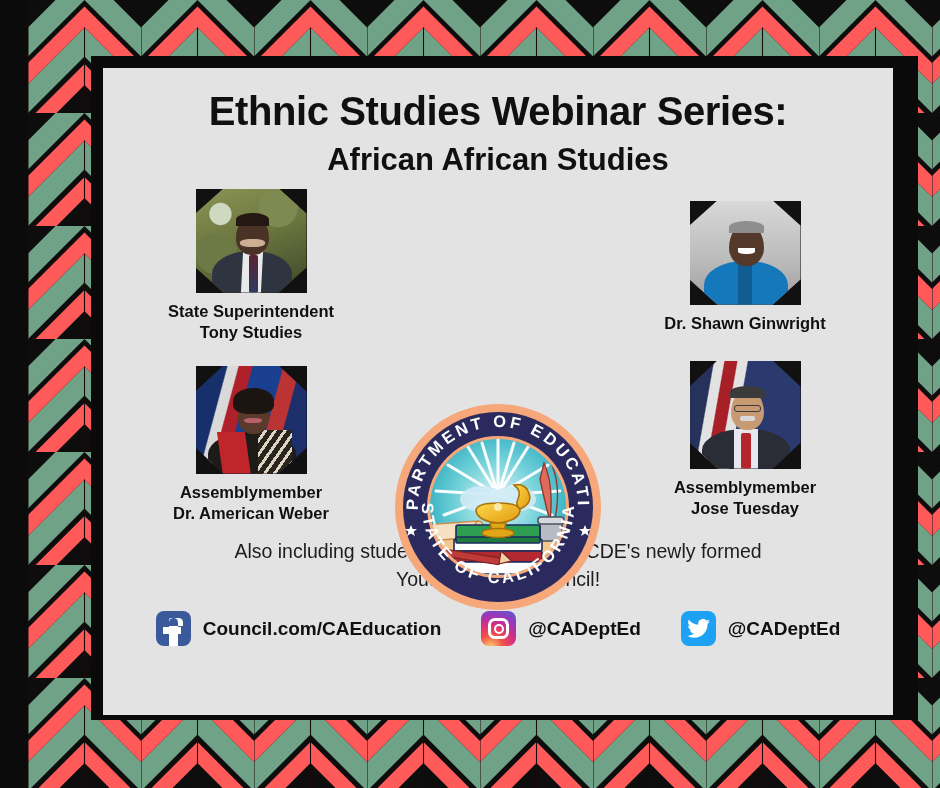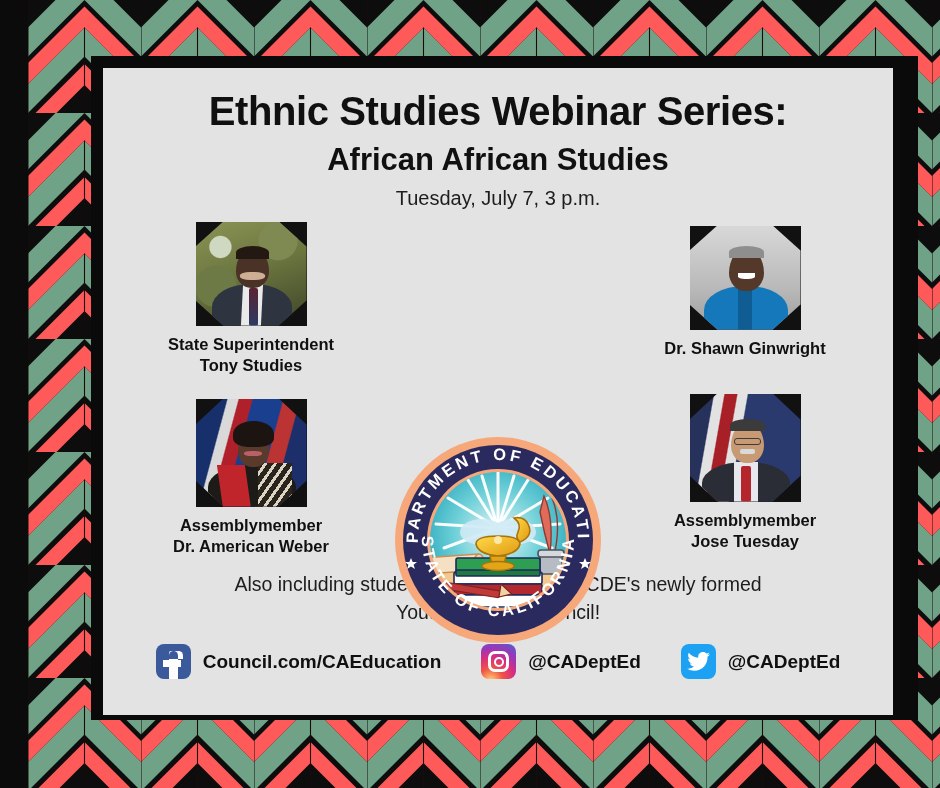--- a/index.html
+++ b/index.html
@@ -39,21 +39,21 @@
     margin:10px 0 0 0;font-size:20px;font-weight:400;color:#1d1d1d;
     text-align:center;white-space:nowrap;
   }
 
   
   .people{
     position:relative;width:790px;height:360px;margin-top:4px;
   }
   .person{position:absolute;width:250px;text-align:center;}
   .p-tl{left:23px;top:8px;}
-  .p-tr{left:517px;top:12px;}
+  .p-tr{left:517px;top:20px;}
   .p-bl{left:23px;top:185px;}
   .p-br{left:517px;top:180px;}
 
   .photo{
     width:111px;height:104px;margin:0 auto;
     position:relative;overflow:hidden;background:#111;
   }
   .p-bl .photo,.p-br .photo{height:108px;}
   .photo .inner{position:absolute;inset:0;
     clip-path:polygon(25% 0,75% 0,100% 24%,100% 76%,75% 100%,25% 100%,0 76%,0 24%);}
@@ -132,21 +132,20 @@
       </defs>
       <rect x="0" y="0" width="940" height="788" fill="url(#chev)"></rect>
     </svg>
   </div>
 
   <div class="card-shadow"></div>
   <div class="card">
 
     <h1 class="title">Ethnic Studies Webinar Series:</h1>
     <h2 class="subtitle">African African Studies</h2>
-    <div class="datetime">Tuesday, July 7, 3 p.m.</div>
 
     <div class="people">
 
       <div class="person p-tl">
         <div class="photo ph-thurmond">
           <div class="inner">
             <div class="torso" style="left:16px;top:62px;width:80px;height:48px;background:#2e3440;"></div>
             <div class="shirt" style="left:46px;top:62px;width:20px;height:42px;background:#e9e9ea;transform:skewX(-3deg);"></div>
             <div class="tie" style="left:53px;top:66px;width:9px;height:38px;background:linear-gradient(180deg,#5a2333,#2d3a63);border-radius:2px;"></div>
             <div class="head" style="left:40px;top:26px;width:33px;height:40px;background:#4a3226;"></div>

